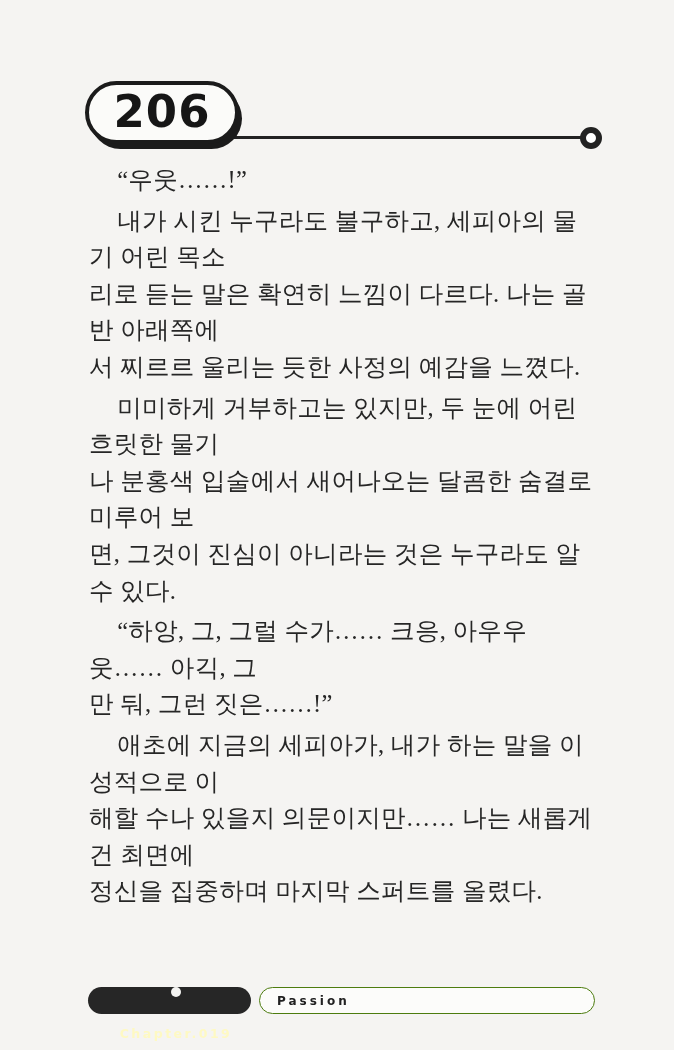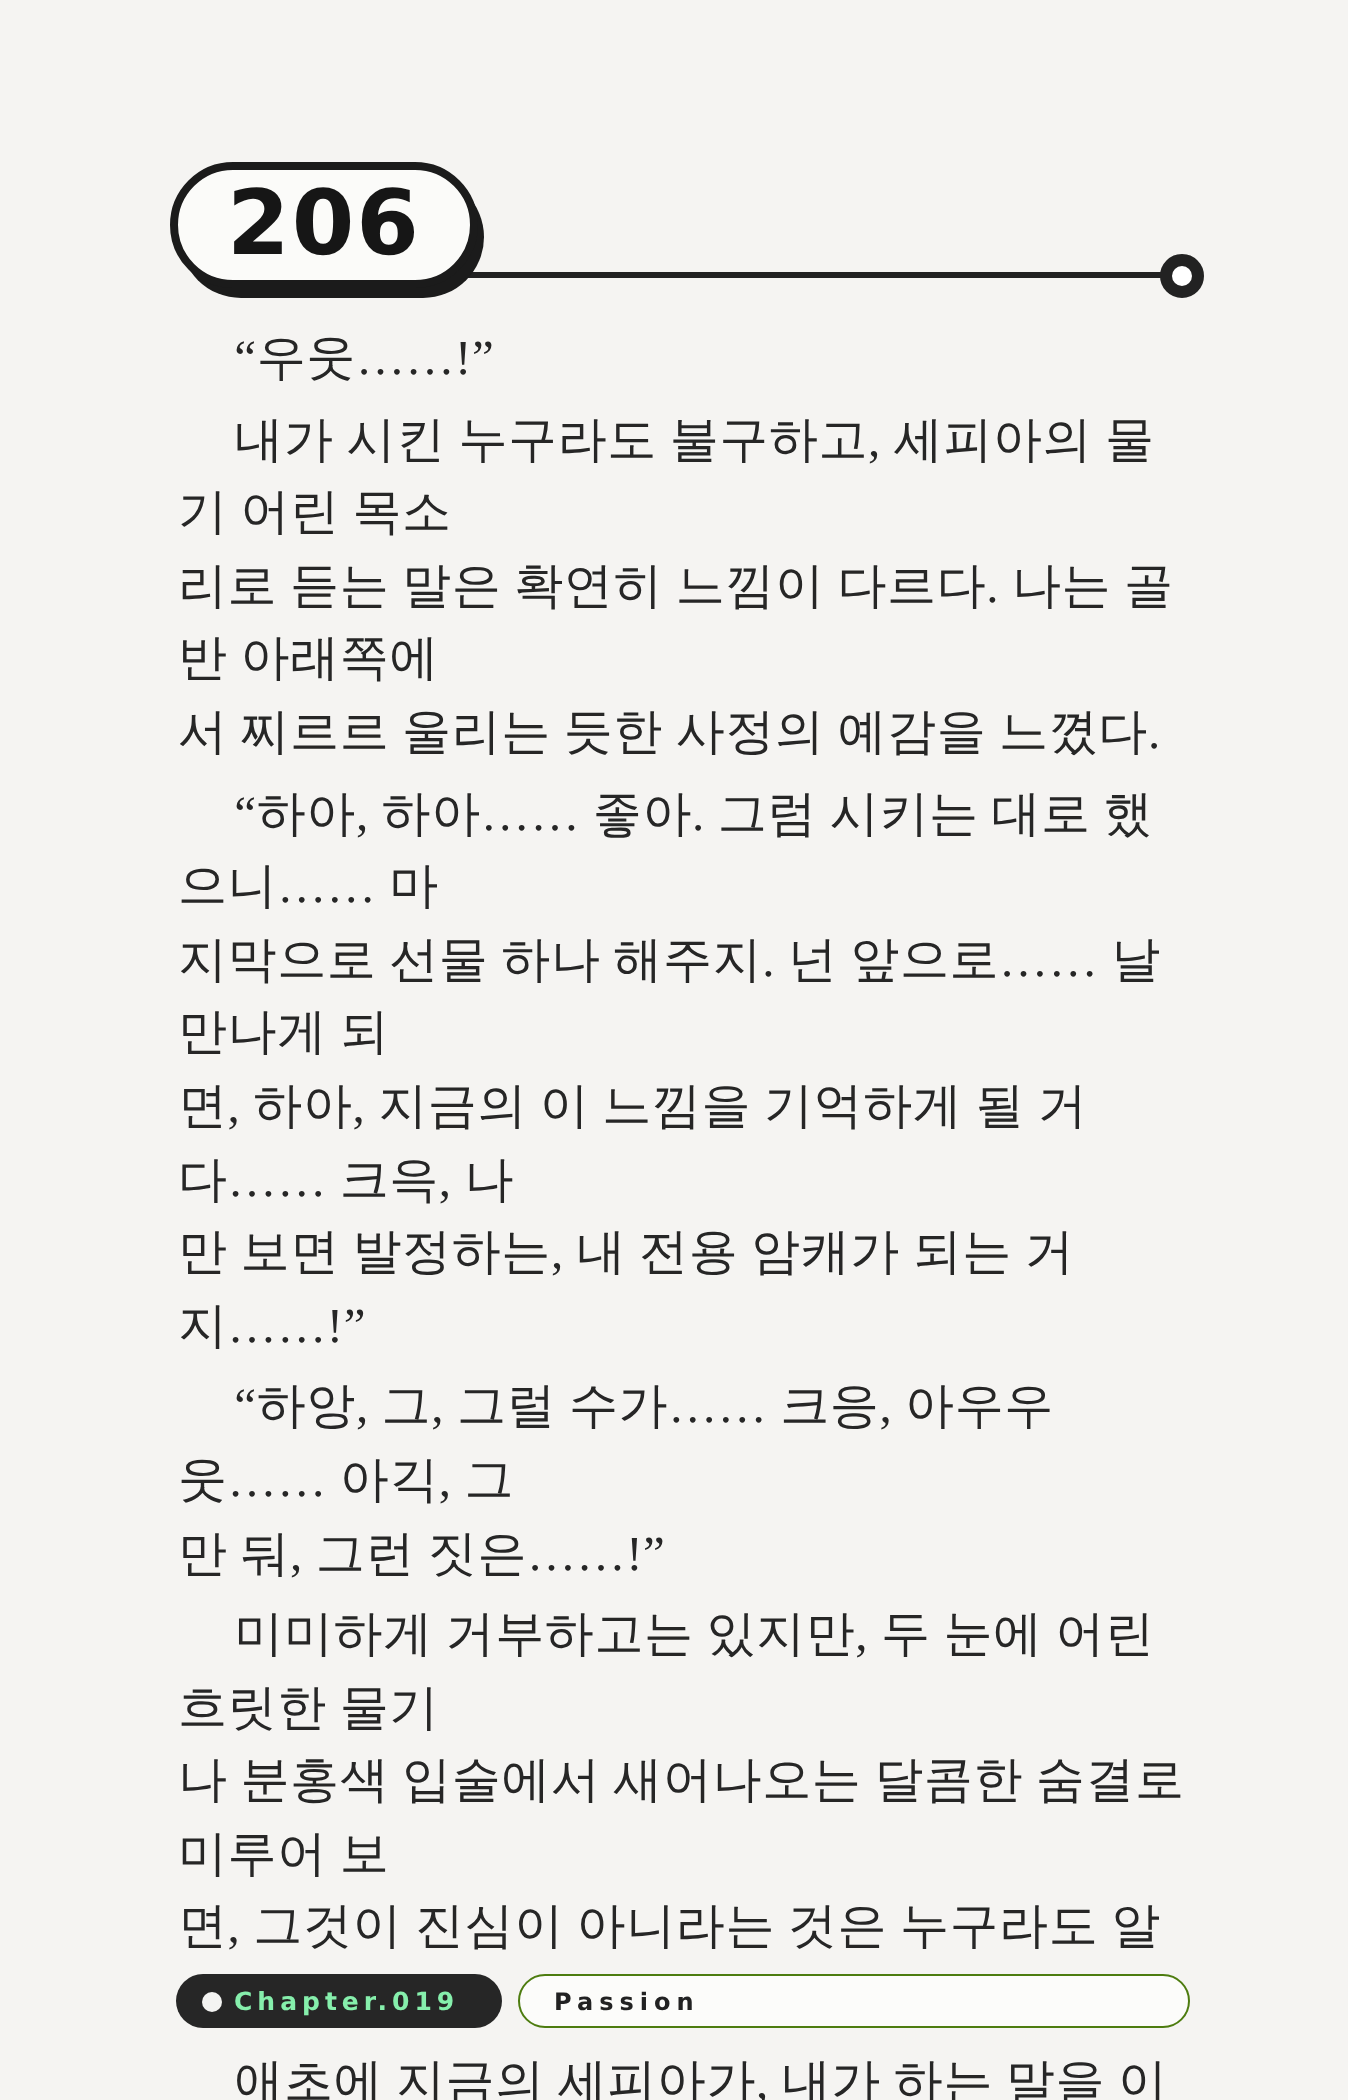--- a/index.html
+++ b/index.html
@@ -82,27 +82,28 @@
     position: absolute;
     left: 88px;
     top: 987px;
     width: 163px;
     height: 27px;
     box-sizing: border-box;
     background: #262626;
     border-radius: 14px;
     display: flex;
     align-items: center;
-    gap: 6px;
+    gap: 29px;
     padding-left: 13px;
     font-family: "DejaVu Sans", sans-serif;
     font-size: 12.5px;
     font-weight: bold;
     letter-spacing: 2.5px;
-    color: #86efac;
+    color: #fef9c3;
+    flex-direction: column;
   }
   .chapter-badge .dot {
     width: 10px;
     height: 10px;
     border-radius: 50%;
     background: #f4f4f2;
     flex: 0 0 auto;
   }
   .section-badge {
     position: absolute;
@@ -131,29 +132,25 @@
   <span class="num">206</span>
 </div>
 <div class="header-line"></div>
 <div class="header-ring"></div>
 
 <div class="text-block">
   <p>“우웃……!”</p>
   <p>내가 시킨 누구라도 불구하고, 세피아의 물기 어린 목소
 리로 듣는 말은 확연히 느낌이 다르다. 나는 골반 아래쪽에
 서 찌르르 울리는 듯한 사정의 예감을 느꼈다.</p>
-  <p>“하아, 하아…… 좋아. 그럼 시키는 대로 했으니…… 마
-지막으로 선물 하나 해주지. 넌 앞으로…… 날 만나게 되
-면, 하아, 지금의 이 느낌을 기억하게 될 거다…… 크윽, 나
-만 보면 발정하는, 내 전용 암캐가 되는 거지……!”</p>
-  <p>“하앙, 그, 그럴 수가…… 크응, 아우우웃…… 아긱, 그
-만 둬, 그런 짓은……!”</p>
   <p>미미하게 거부하고는 있지만, 두 눈에 어린 흐릿한 물기
 나 분홍색 입술에서 새어나오는 달콤한 숨결로 미루어 보
 면, 그것이 진심이 아니라는 것은 누구라도 알 수 있다.</p>
+  <p>“하앙, 그, 그럴 수가…… 크응, 아우우웃…… 아긱, 그
+만 둬, 그런 짓은……!”</p>
   <p>애초에 지금의 세피아가, 내가 하는 말을 이성적으로 이
 해할 수나 있을지 의문이지만…… 나는 새롭게 건 최면에
 정신을 집중하며 마지막 스퍼트를 올렸다.</p>
 
 </div>
 
 <div class="chapter-badge">
   <span class="dot"></span>
   <span>Chapter.019</span>
 </div>

